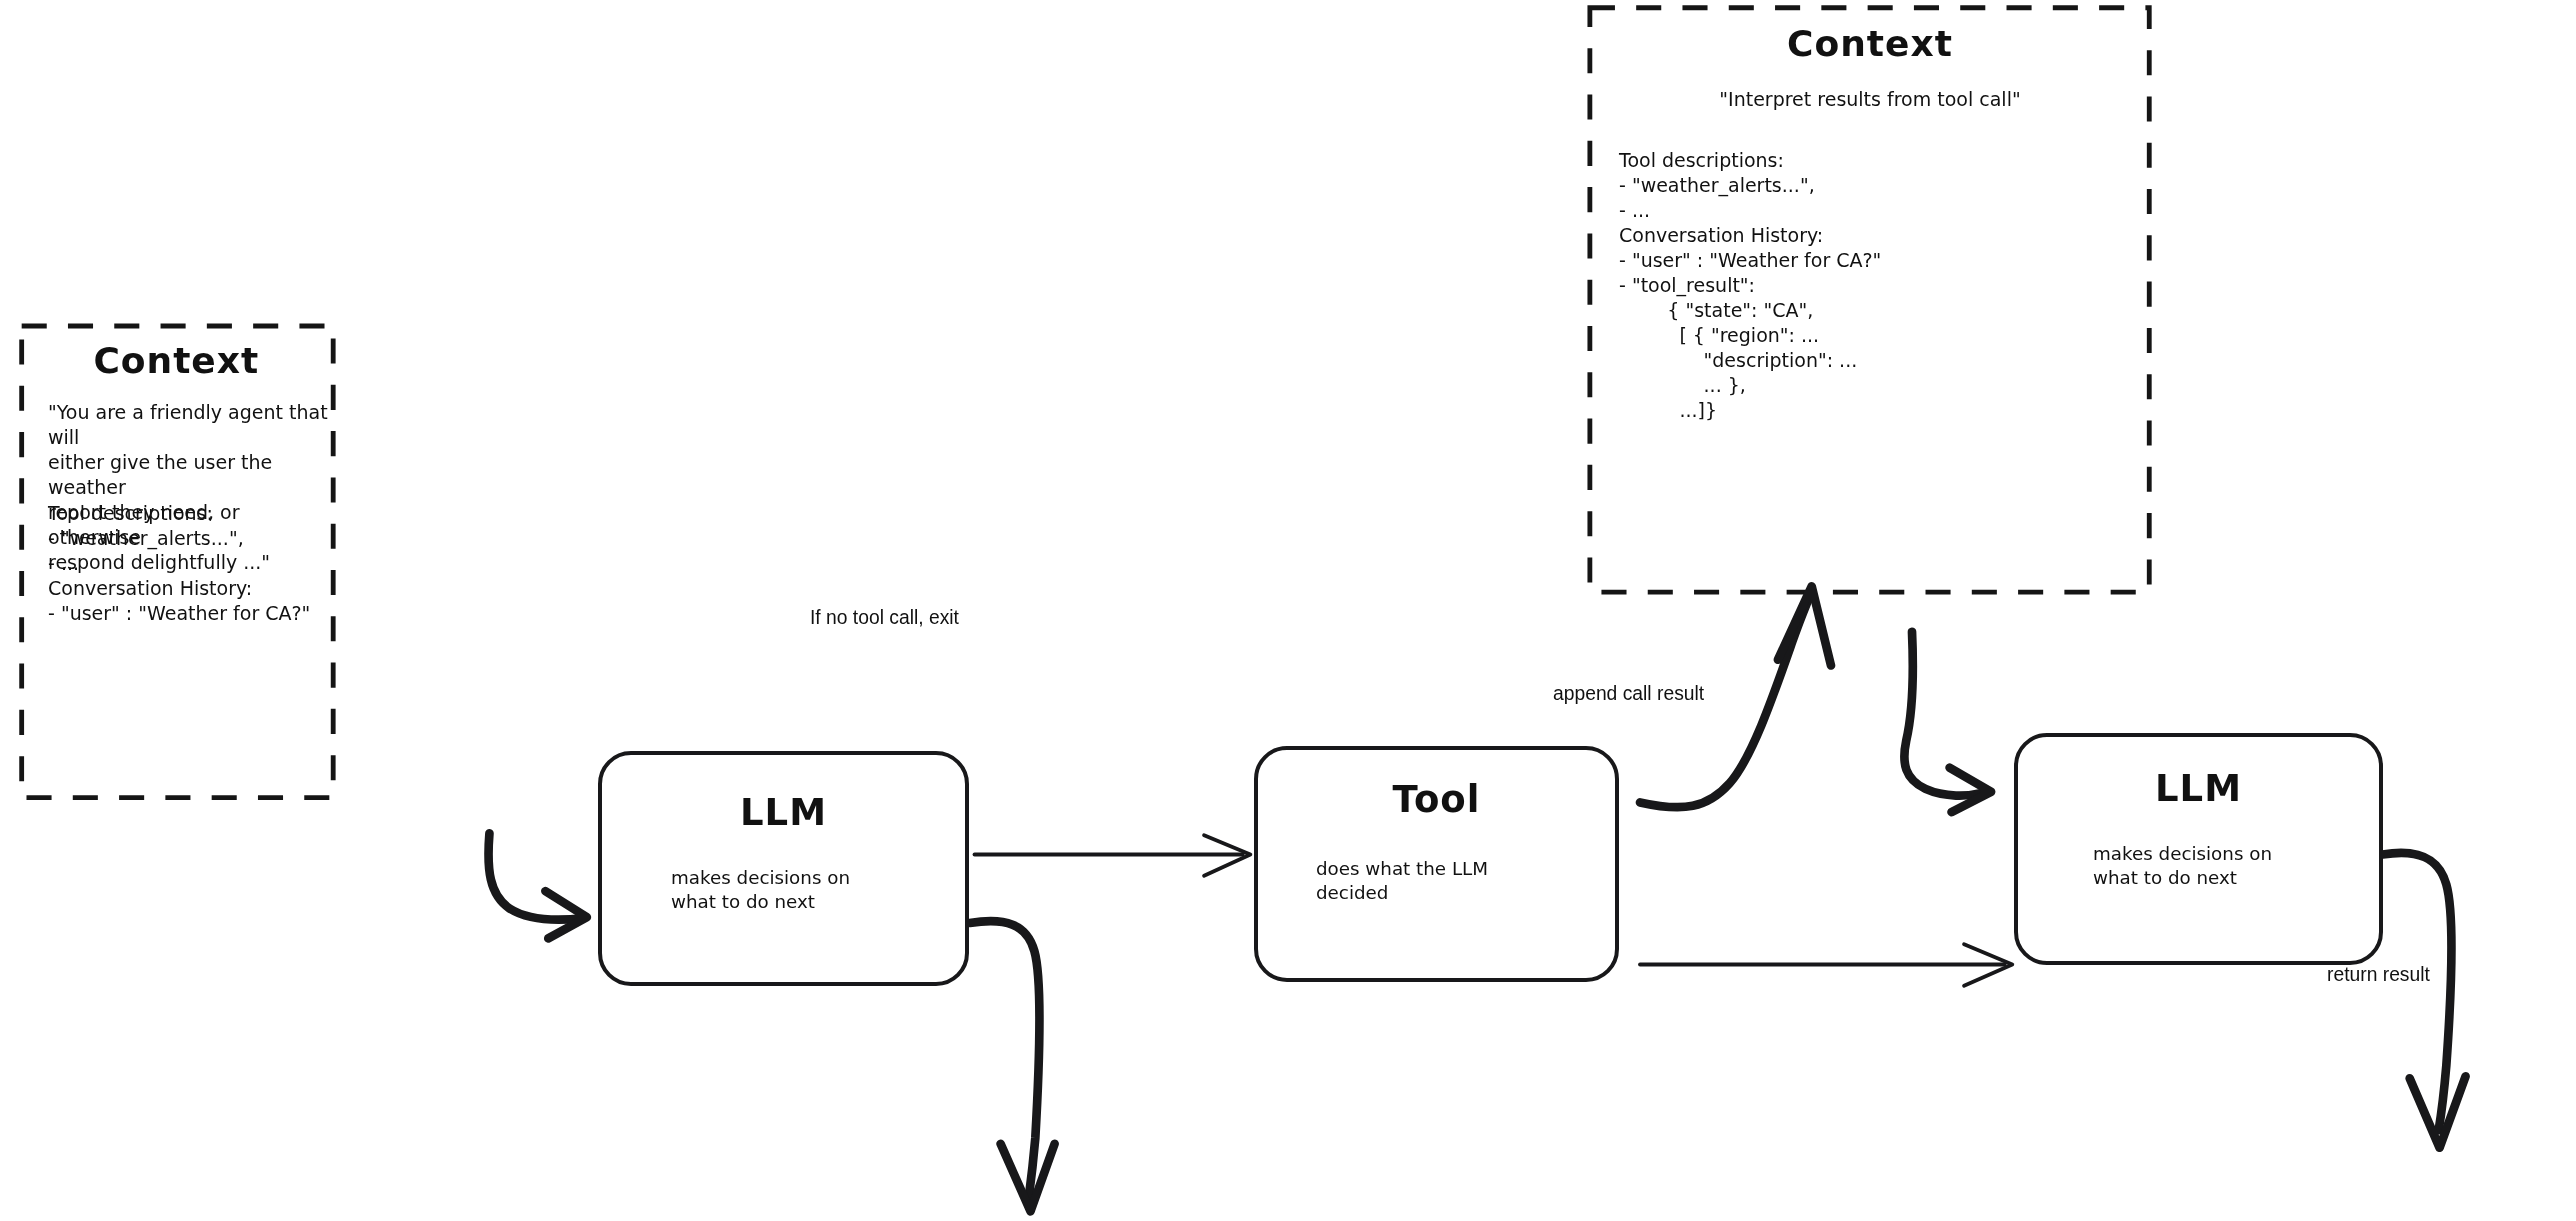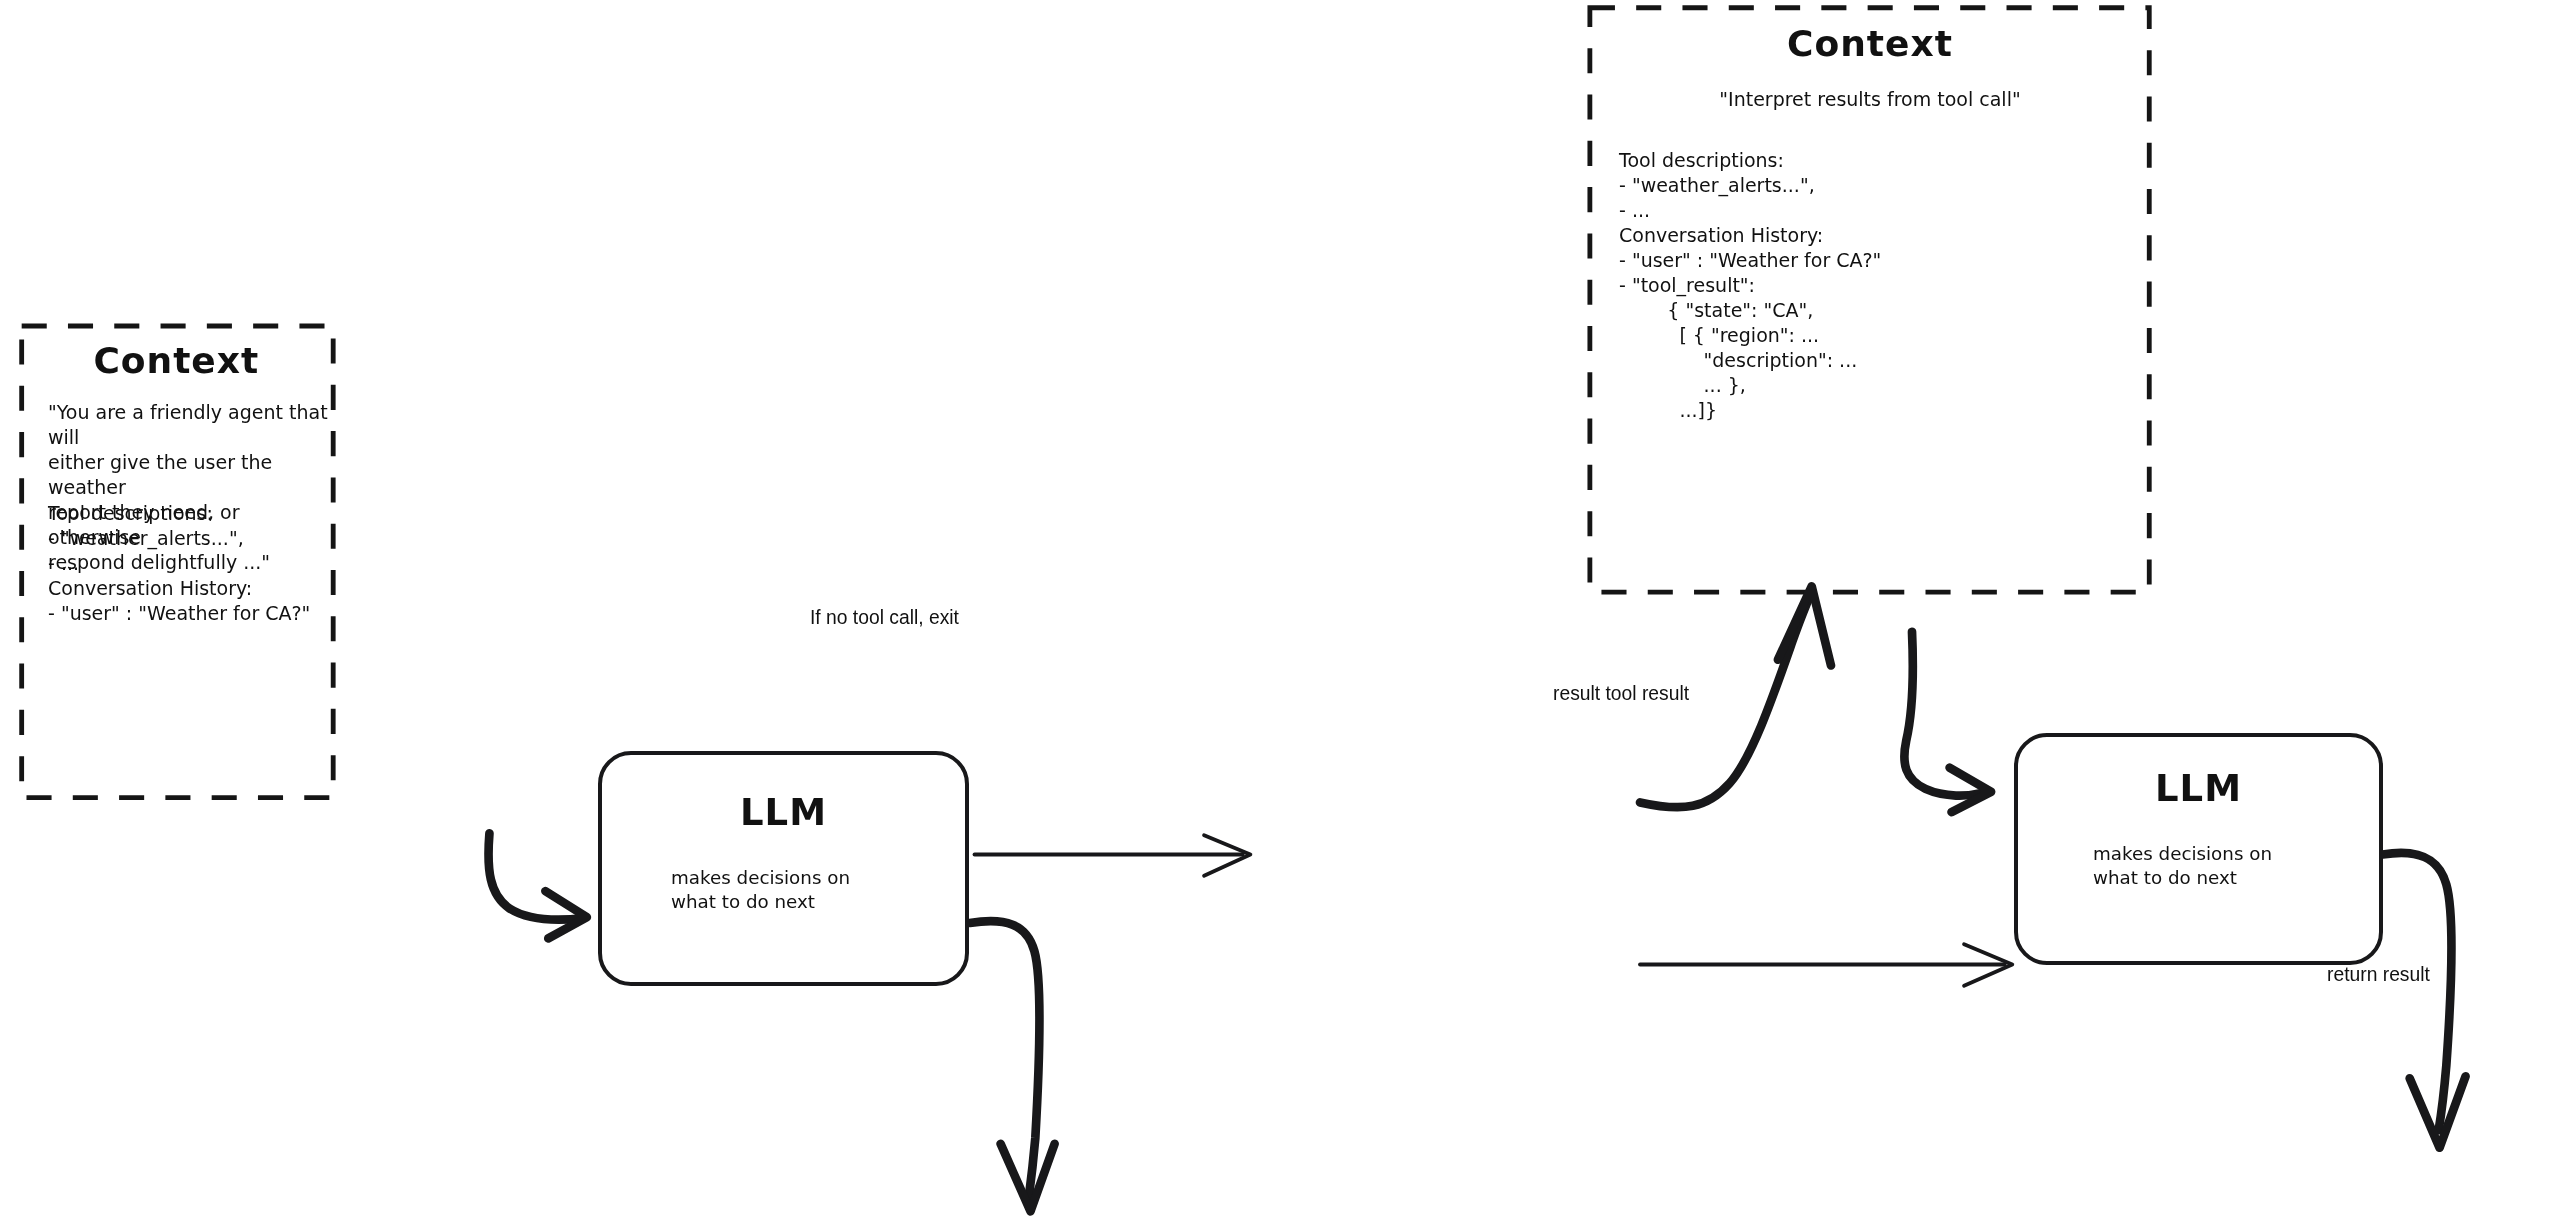--- a/index.html
+++ b/index.html
@@ -263,27 +263,32 @@
               "description": ...
               ... },
           ...]}</div>
 
   <div class="node" id="node-llm-1">
     <div class="node-title">LLM</div>
     <div class="node-sub">makes decisions on
 what to do next</div>
   </div>
 
+  <div class="node" id="node-tool">
+    <div class="node-title">Tool</div>
+    <div class="node-sub">does what the LLM
+decided</div>
+  </div>
 
   <div class="node" id="node-llm-2">
     <div class="node-title">LLM</div>
     <div class="node-sub">makes decisions on
 what to do next</div>
   </div>
 
   <div class="edge-label" id="label-exit">If no tool call, exit</div>
 
-  <div class="edge-label" id="label-append">result tool result</div>
+  <div class="edge-label" id="label-append">append call result</div>
 
   <div class="edge-label" id="label-return">return result</div>
 
 </div>
 
 
 </body></html>

